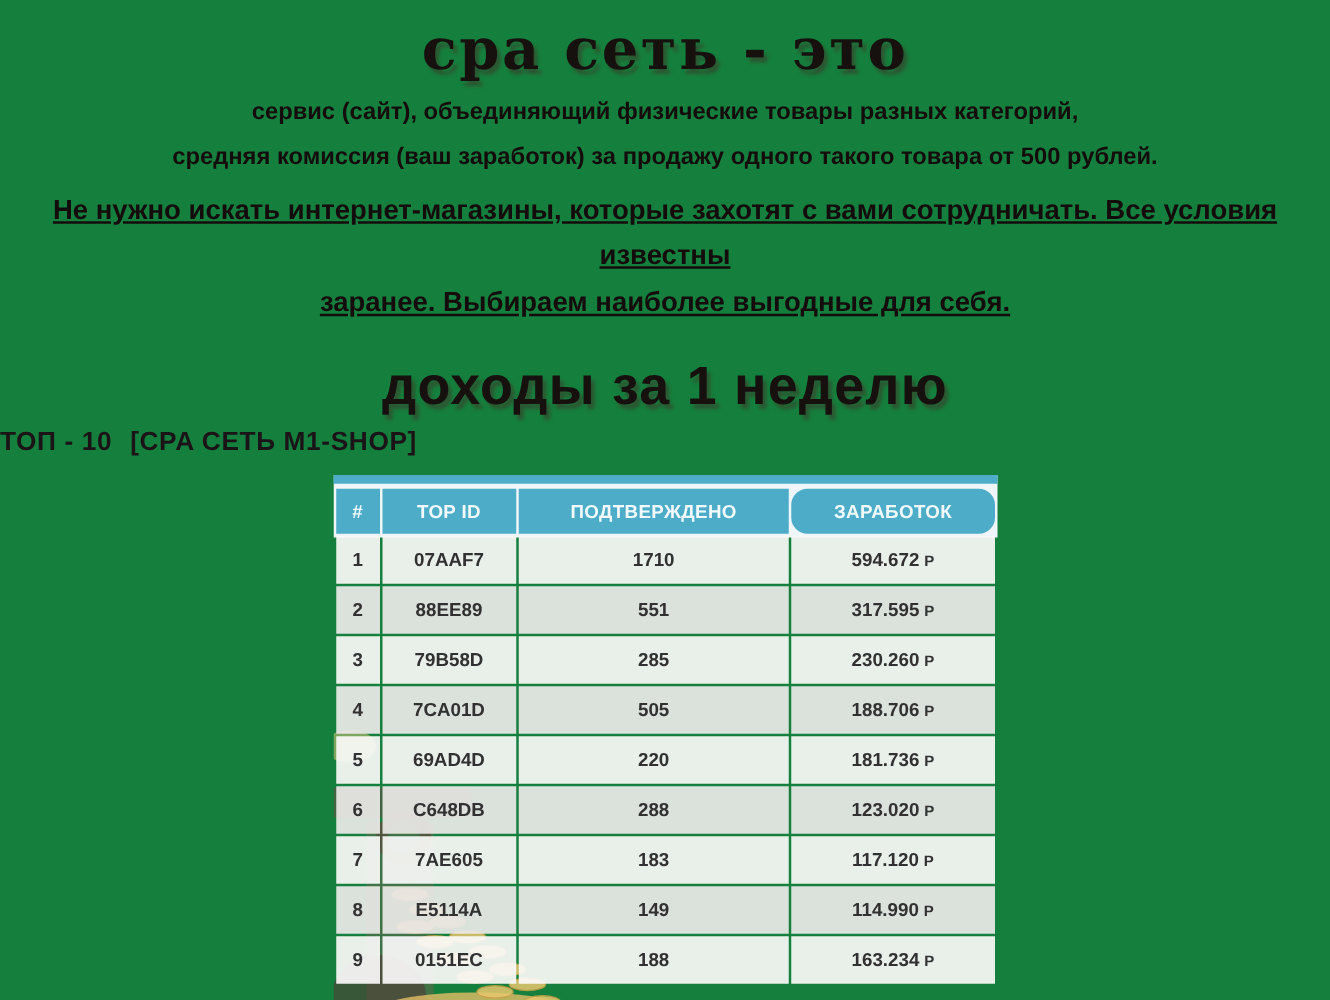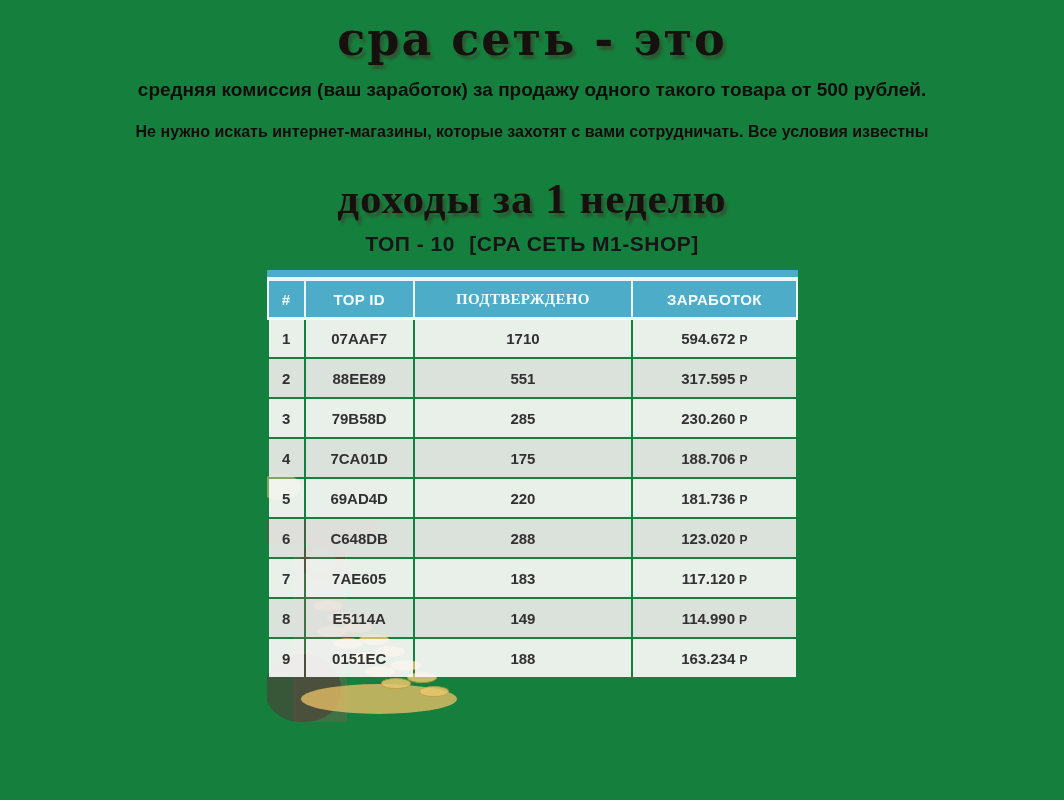--- a/index.html
+++ b/index.html
@@ -24,55 +24,55 @@
     font-size:46px;
     line-height:54px;
     letter-spacing:2px;
     text-align:center;
     color:#16100f;
     text-transform:lowercase;
     text-shadow:3px 4px 3px rgba(70,35,35,.45);
     margin:0 0 12px 0;
   }
   .section-title {
-    font-family:Liberation Serif, serif;
+    font-family:Liberation Sans, sans-serif;
     font-weight:900;
     font-size:43px;
     line-height:50px;
     letter-spacing:1px;
     text-align:center;
     color:#16100f;
     text-transform:lowercase;
     text-shadow:3px 4px 3px rgba(70,35,35,.45);
     margin:24px 0 0 0;
   }
   .section-subtitle {
-    text-align:center;
     font-size:21px;
     font-weight:bold;
     letter-spacing:.5px;
     color:#1a1418;
     margin:8px 0 14px 0;
   }
   .section-subtitle .note { margin-left:8px; }
 
   
   .lead {
     text-align:center;
     font-weight:bold;
     color:#140b0d;
     font-size:19px;
     line-height:24px;
     margin:0 auto 12px auto;
     max-width:1020px;
   }
   .lead-wide {
-    font-size:16px;
+    font-size:22px;
     line-height:36px;
     margin:2px auto 0 auto;
+    text-decoration:underline;
   }
 
   
   .table-wrap {
     position:relative;
     width:531px;
     margin:4px auto 0 auto;
     height:452px;
   }
   .header-backdrop {
@@ -102,22 +102,22 @@
     height:38px;
     font-size:15px;
     font-weight:bold;
     color:#313131;
     text-align:center;
   }
   .top-table tbody tr:nth-child(odd) td { background:rgba(250,249,248,.93); }
   .top-table tbody tr:nth-child(even) td { background:rgba(235,232,231,.93); }
   .w-rank { width:35px; }
   .w-id   { width:106px; }
-  .w-conf { width:215px;font-family:Liberation Serif, serif; }
-  .w-earn { width:161px; }
+  .w-conf { width:215px; }
+  .w-earn { width:161px;border-radius:13px; }
   .cur { font-size:12px; margin-left:4px; }
 
   
   .decor { position:absolute; inset:0; overflow:hidden; z-index:1; }
   .beam   { position:absolute; left:-6px;  top:250px; width:116px; height:24px; background:rgba(109,74,68,.5);  border-radius:4px; }
   .volute { position:absolute; left:34px;  top:268px; width:44px;  height:44px; border:9px solid rgba(97,60,55,.5); border-radius:50%; }
   .shaft  { position:absolute; left:26px;  top:278px; width:54px;  height:174px; background:rgba(128,92,82,.4); }
   .pot    { position:absolute; left:-2px;  top:384px; width:76px;  height:68px; background:rgba(84,52,52,.55); border-radius:50% 50% 46% 46%; }
   .glow   { position:absolute; left:-8px;  top:204px; width:42px;  height:26px; background:rgba(233,205,130,.5); border-radius:50%; }
   .coin-base { position:absolute; left:34px; top:414px; width:156px; height:30px; background:rgba(226,189,101,.8); border-radius:50%; }
@@ -127,22 +127,24 @@
     opacity:.85;
   }
 </style>
 </head>
 <body>
 
 <div class="page">
 
   <h1 class="main-title">CPA СЕТЬ - ЭТО</h1>
 
+  <p class="lead">сервис (сайт), объединяющий физические товары разных категорий,</p>
   <p class="lead">средняя комиссия (ваш заработок) за продажу одного такого товара от 500 рублей.</p>
   <div class="lead lead-wide">Не нужно искать интернет-магазины, которые захотят с вами сотрудничать. Все условия известны</div>
+  <div class="lead lead-wide">заранее. Выбираем наиболее выгодные для себя.</div>
 
   <h2 class="section-title">ДОХОДЫ ЗА 1 НЕДЕЛЮ</h2>
 
   <div class="section-subtitle">
     <span>ТОП - 10</span>
     <span class="note">[CPA СЕТЬ M1-SHOP]</span>
   </div>
 
   <div class="table-wrap">
 
@@ -198,21 +200,21 @@
         </tr>
         <tr>
           <td>3</td>
           <td>79B58D</td>
           <td>285</td>
           <td><span>230.260</span><span class="cur">Р</span></td>
         </tr>
         <tr>
           <td>4</td>
           <td>7CA01D</td>
-          <td>175</td>
+          <td>505</td>
           <td><span>188.706</span><span class="cur">Р</span></td>
         </tr>
         <tr>
           <td>5</td>
           <td>69AD4D</td>
           <td>220</td>
           <td><span>181.736</span><span class="cur">Р</span></td>
         </tr>
         <tr>
           <td>6</td>

